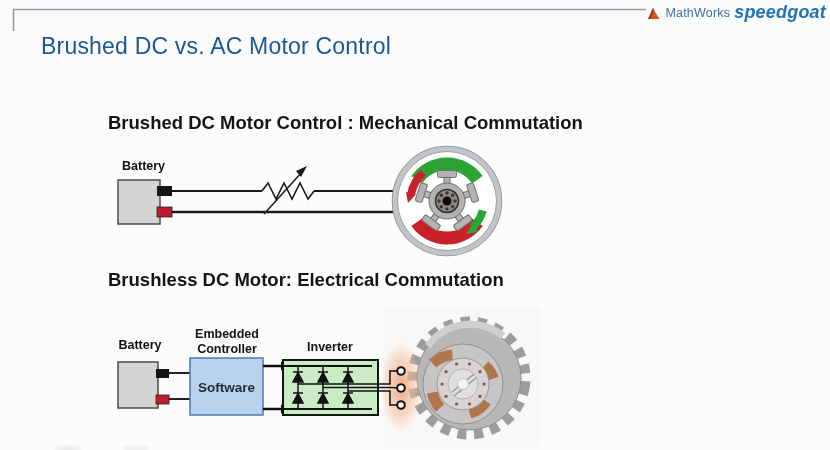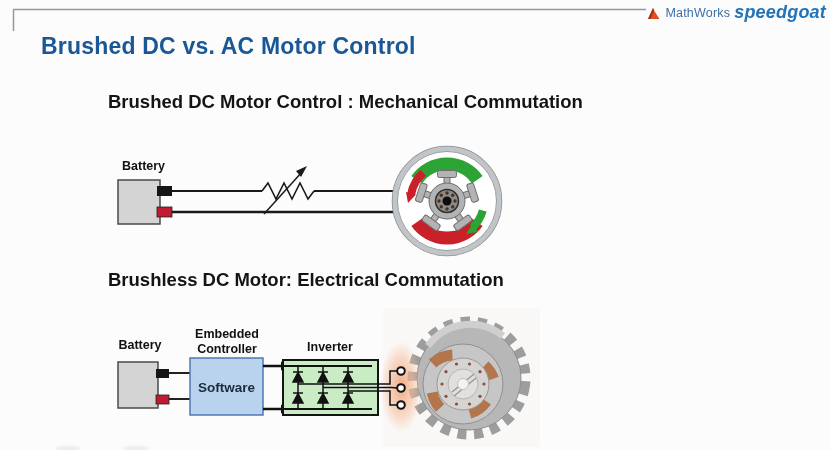--- a/index.html
+++ b/index.html
@@ -5,26 +5,26 @@
   html,body{margin:0;padding:0;background:#e9e9e9;}
   .stage{
     position:relative;width:830px;height:450px;background:#fdfcfc;overflow:hidden;
     font-family:"Liberation Sans",sans-serif;
   }
   .frame-svg,.diagram-svg{position:absolute;pointer-events:none;}
   .logo{position:absolute;top:2px;right:4px;display:flex;align-items:center;gap:4px;}
   .logo .mw{font-size:12.5px;color:#3b6fa6;letter-spacing:.2px;}
   .logo .sg{font-size:18px;font-weight:bold;font-style:italic;color:#2273ba;letter-spacing:.2px;}
   .slide-title{
-    position:absolute;left:41px;top:33px;font-size:23px;font-weight:bold;color:#1a5796;letter-spacing:.2px;white-space:nowrap;text-align:center;
+    position:absolute;left:41px;top:33px;font-size:23px;font-weight:normal;color:#1a5796;letter-spacing:.2px;white-space:nowrap;text-align:center;
   }
   .section-heading{
     position:absolute;left:108px;font-size:18.5px;font-weight:bold;color:#141414;white-space:nowrap;
   }
-  .h1{top:91px;} .h2{top:269px;}
+  .h1{top:112px;} .h2{top:269px;}
   .motor-photo{position:absolute;left:383px;top:308px;width:157px;height:139px;background:#faf8f7;}
   .smudge{position:absolute;width:26px;height:5px;background:#ececec;border-radius:50%;filter:blur(1px);}
   svg text{font-family:"Liberation Sans",sans-serif;}
 </style>
 </head>
 <body>
 
 <div class="stage">
 
   <div class="smudge" style="left:55px;top:446px;"></div>

